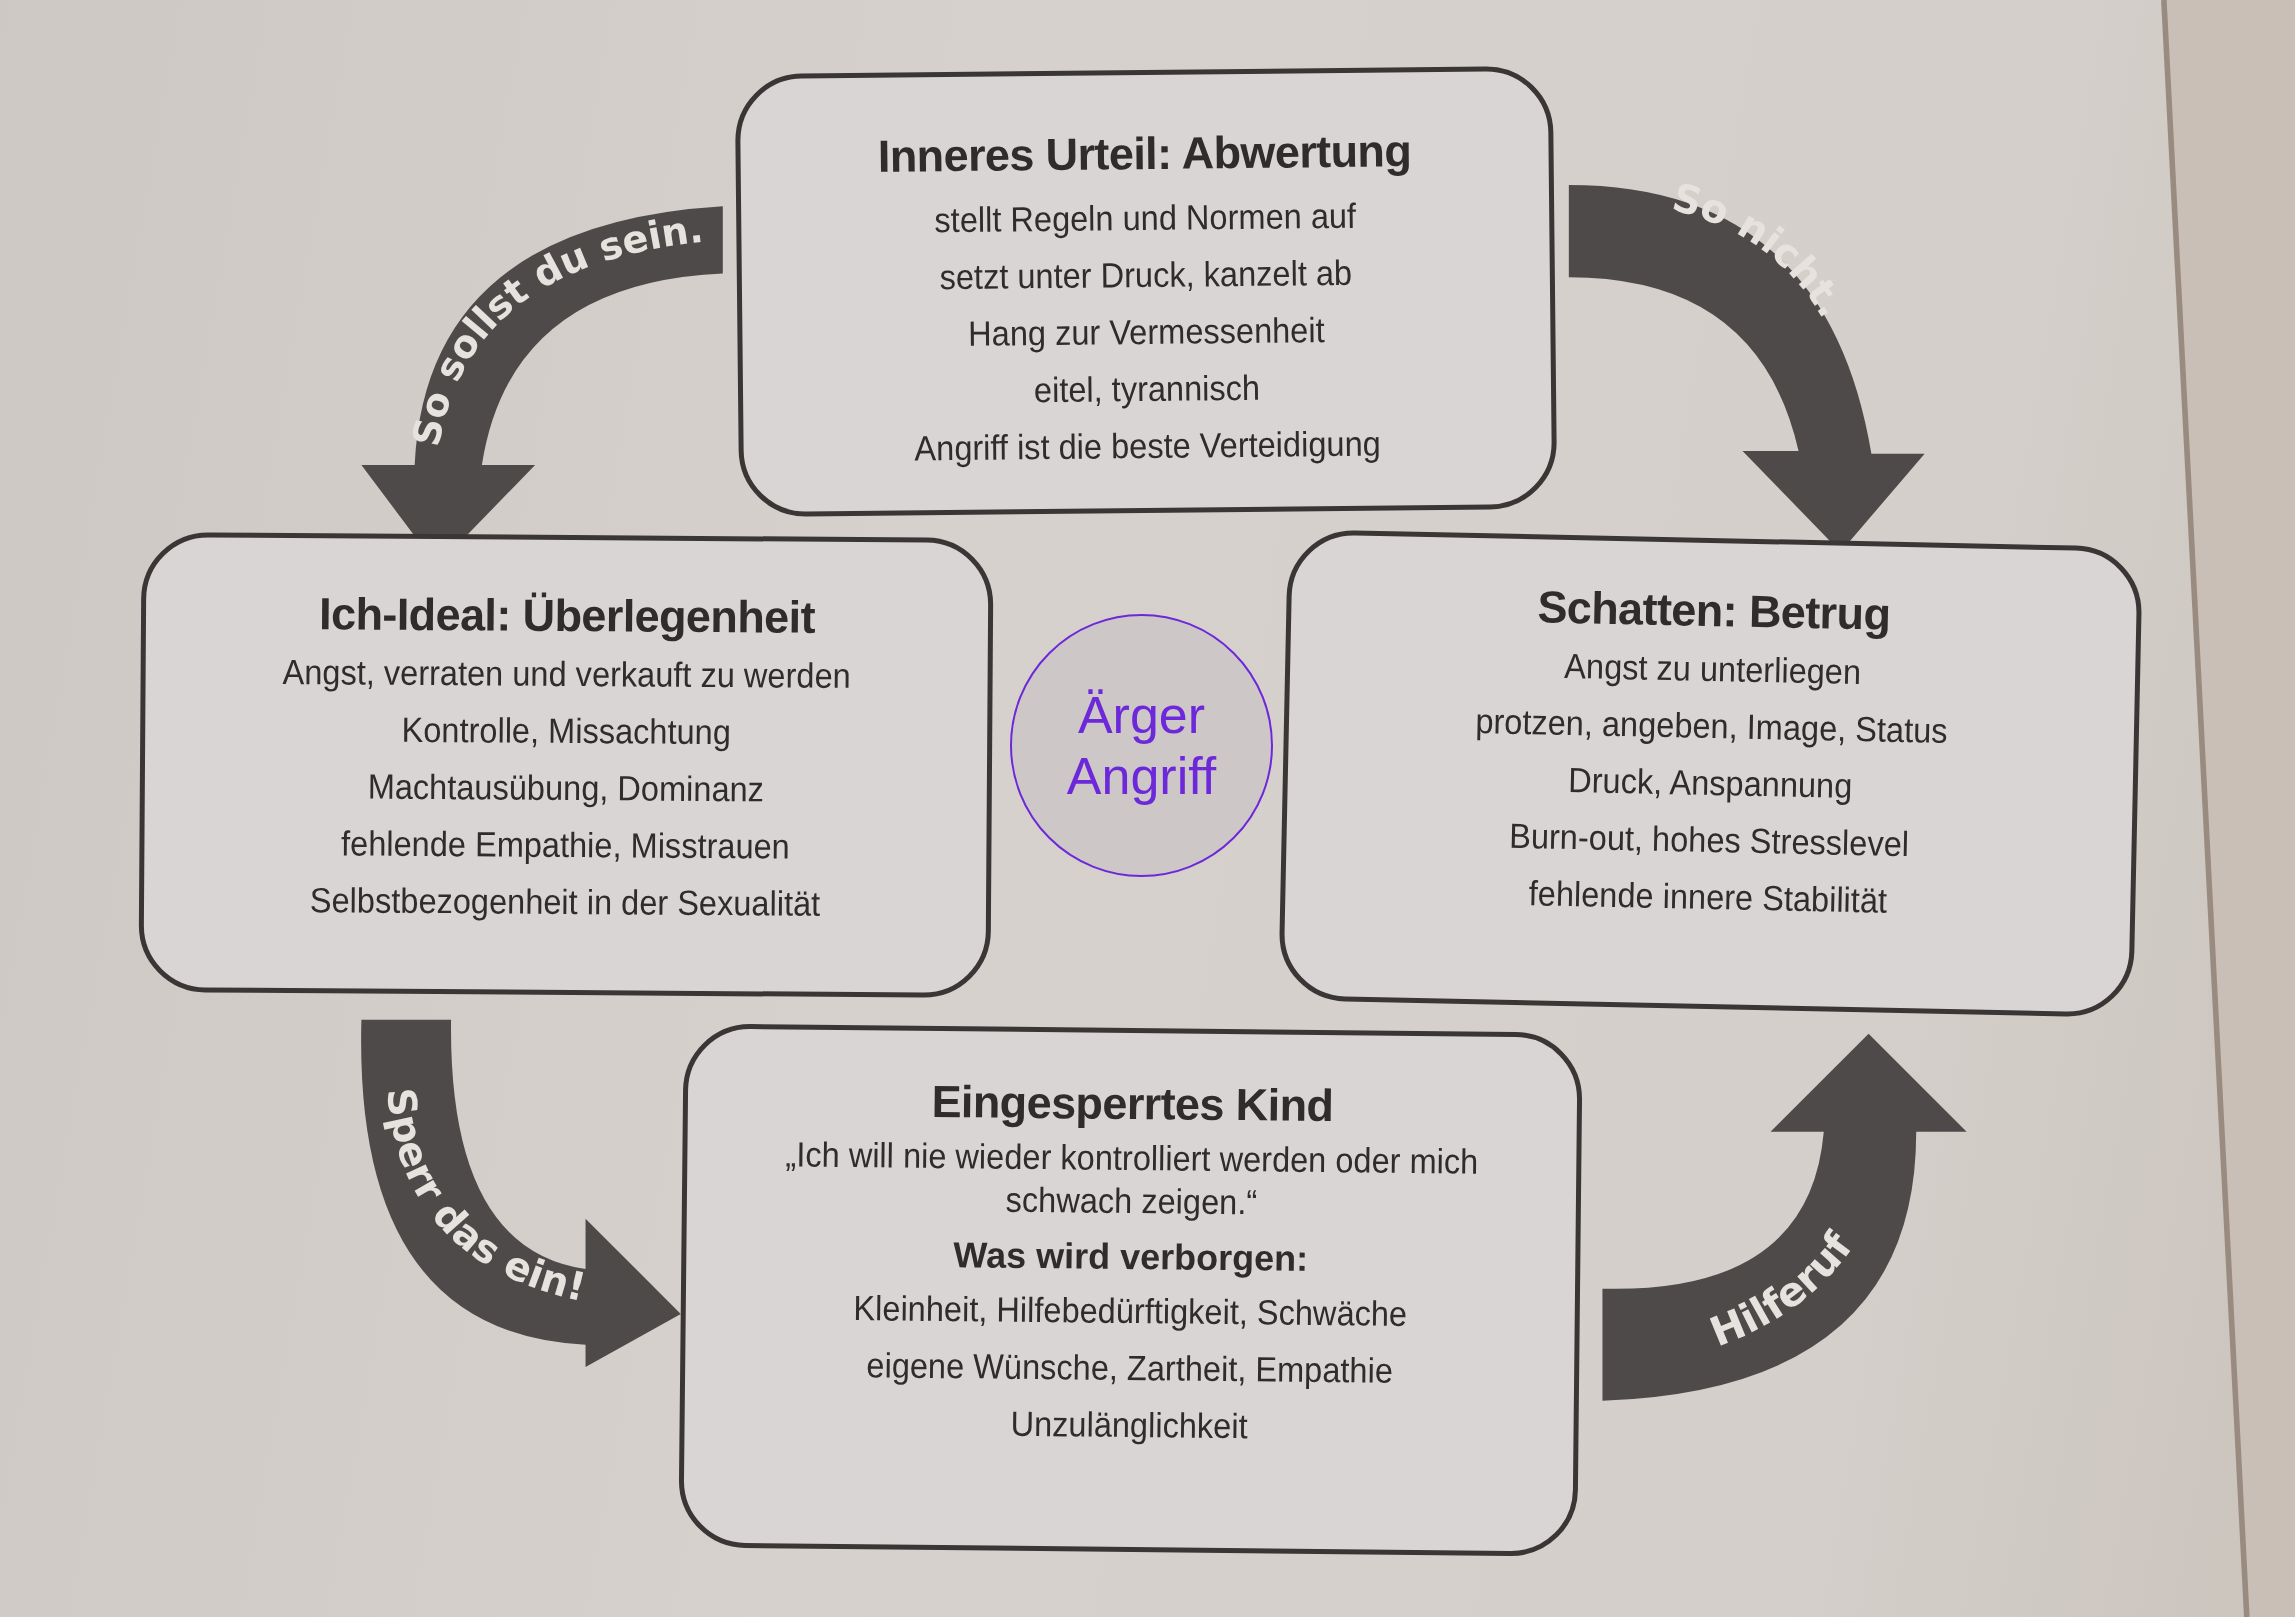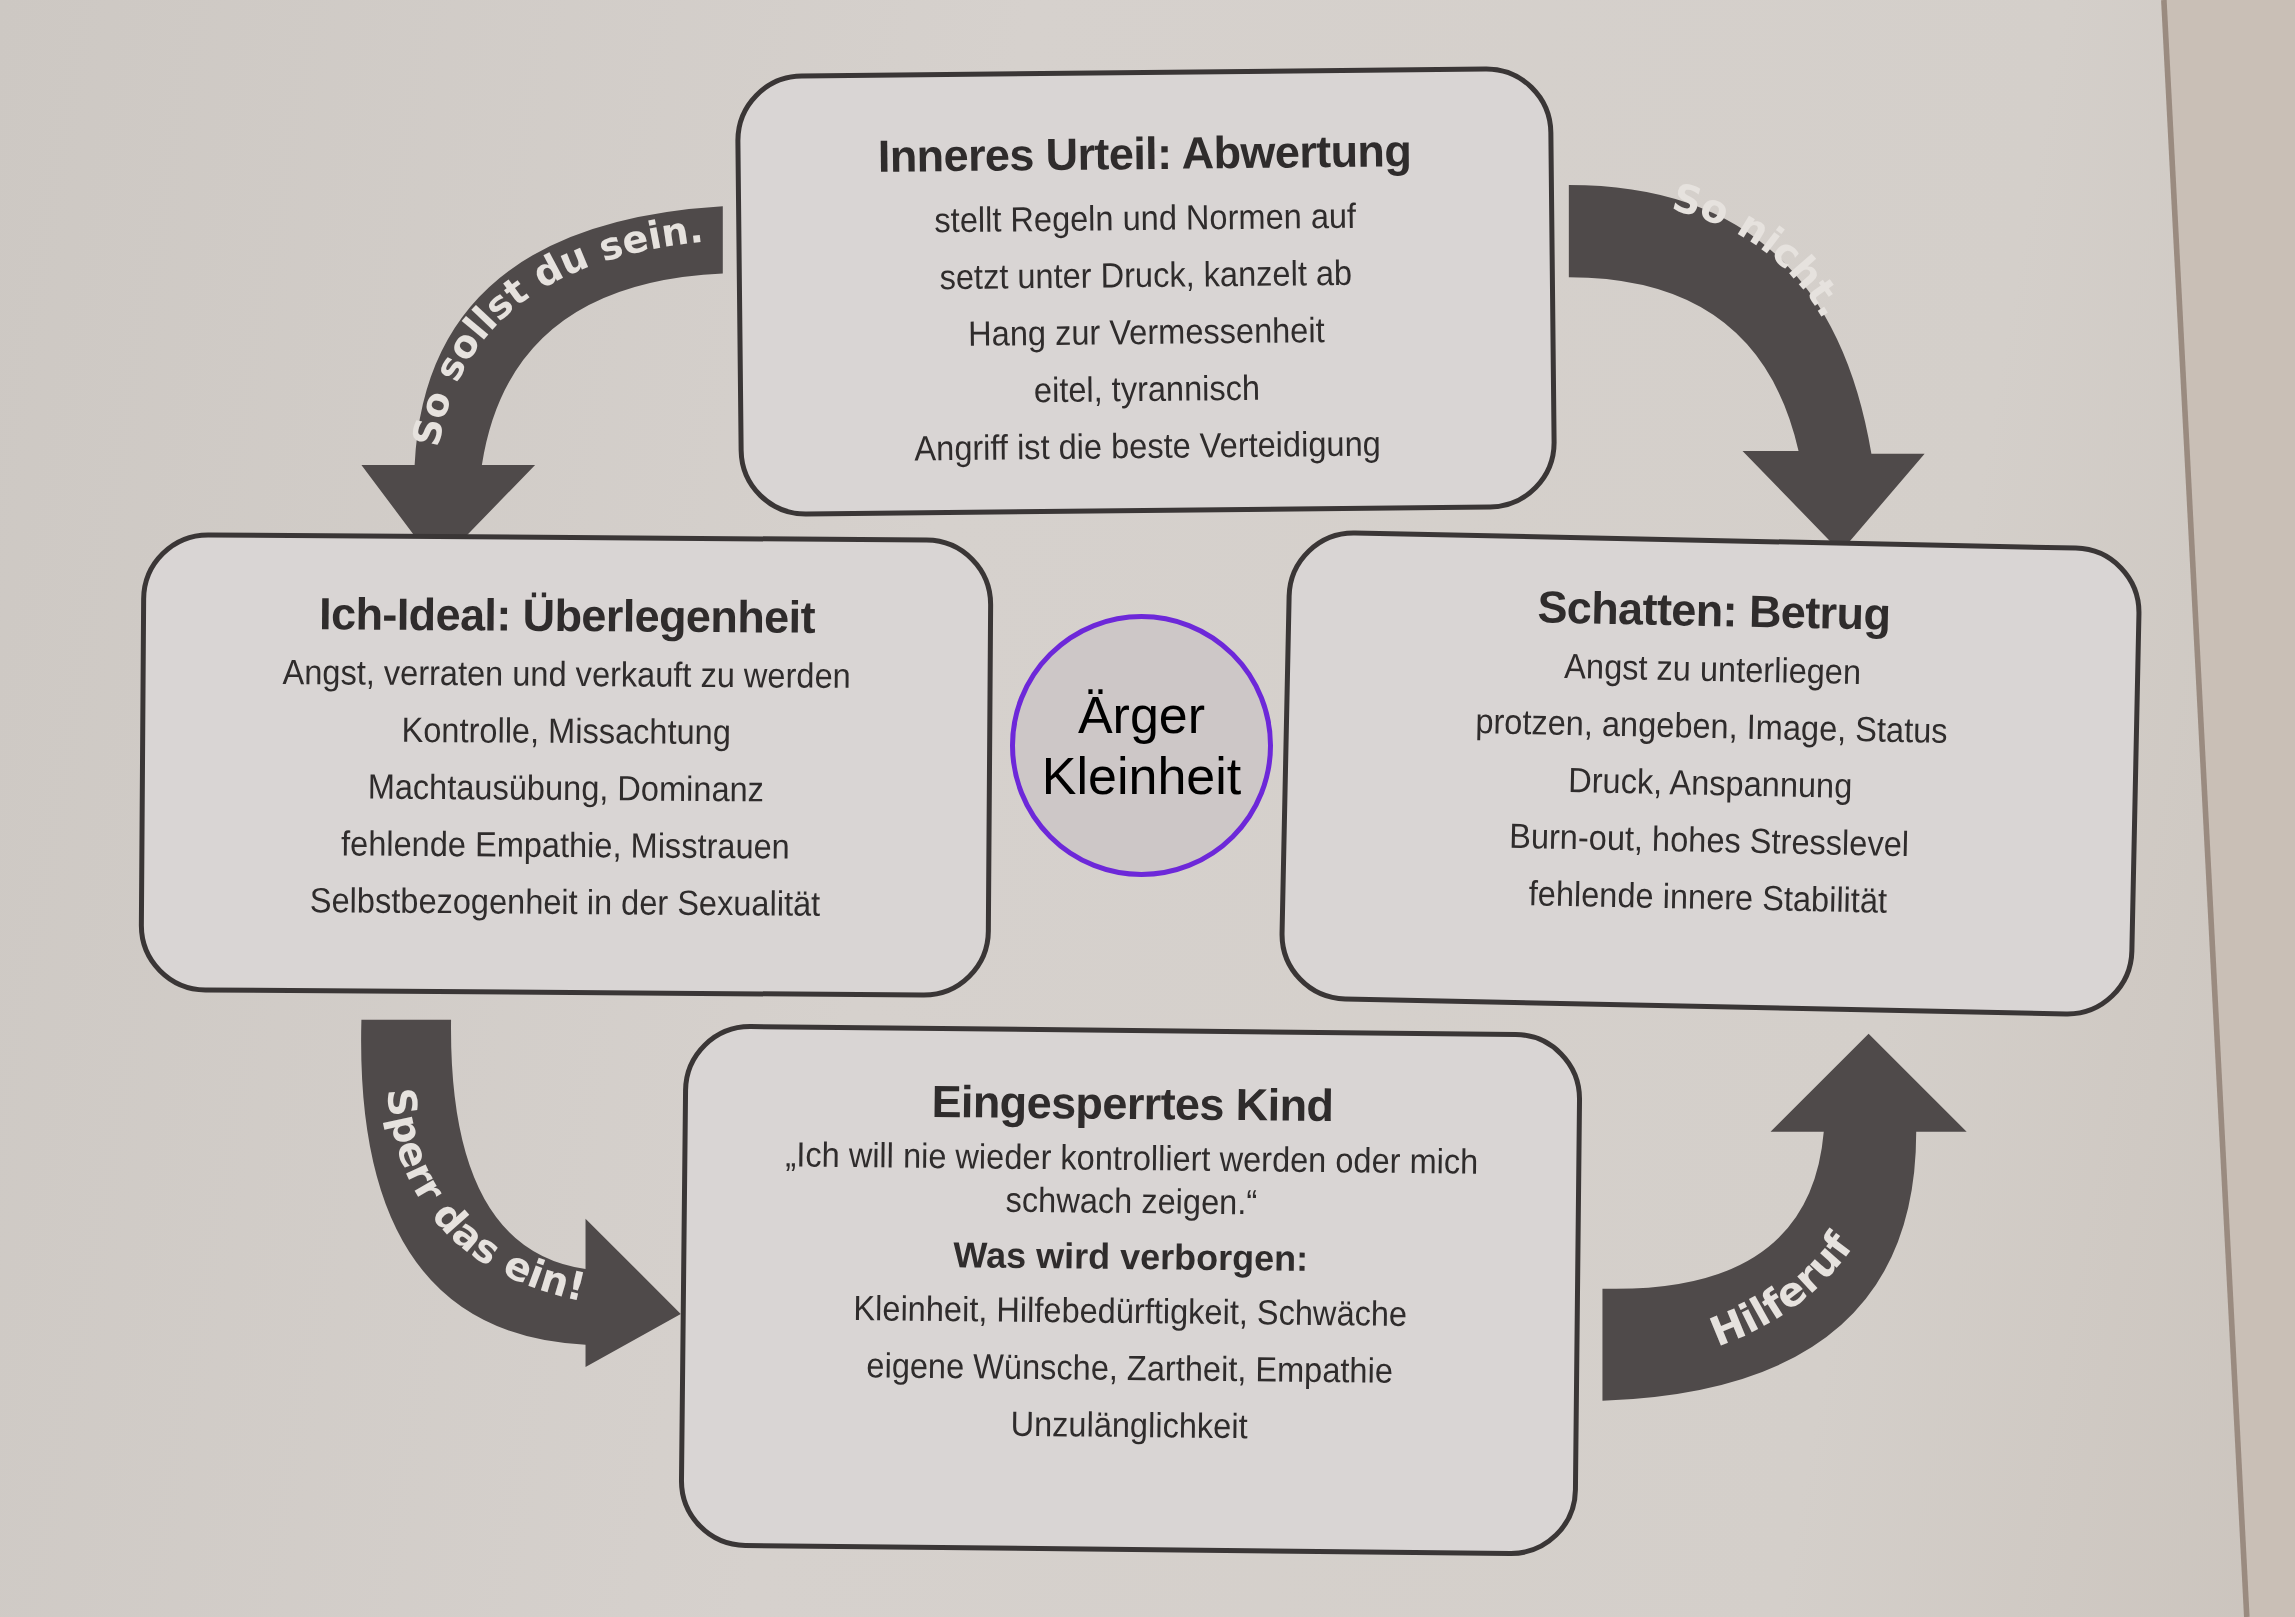--- a/index.html
+++ b/index.html
@@ -13,21 +13,21 @@
   #box-top{left:737px;top:70px;width:818px;height:443px;transform:rotate(-0.6deg);}
   #box-top .title{margin-top:53px;margin-bottom:9px;}
   #box-left{left:140px;top:535px;width:852px;height:460px;transform:rotate(0.4deg);}
   #box-left .title{margin-top:50px;margin-bottom:3.4px;}
   #box-right{left:1283px;top:538px;width:855px;height:471px;transform:rotate(1.2deg);}
   #box-right .title{margin-top:42px;margin-bottom:3.4px;}
   #box-bottom{left:681px;top:1028px;width:899px;height:524px;transform:rotate(0.6deg);}
   #box-bottom .title{margin-top:45px;margin-bottom:2.2px;}
   #box-bottom .quote{font-size:35px;line-height:43px;margin:5.6px 34px 10px;transform:scaleX(.93);}
   #box-bottom .subtitle{font-weight:bold;font-size:36px;line-height:50px;}
-  .circle{position:absolute;left:1010px;top:614px;width:263px;height:263px;border-radius:50%;border:5px solid #6d28d9;box-sizing:border-box;background:#cdc7c7;display:flex;flex-direction:column;align-items:center;justify-content:center;color:#000000;font-size:52px;line-height:61px;}
+  .circle{position:absolute;left:1010px;top:614px;width:263px;height:263px;border-radius:50%;border:2px solid #6d28d9;box-sizing:border-box;background:#cdc7c7;display:flex;flex-direction:column;align-items:center;justify-content:center;color:#6d28d9;font-size:52px;line-height:61px;}
   svg.arrows{position:absolute;left:0;top:0;}
   .arrow-text{font-family:"DejaVu Sans",sans-serif;font-weight:bold;fill:#e6e2de;}
 </style>
 </head>
 <body>
 
 <div class="page">
   <div class="ghost"></div>
 </div>
 
@@ -96,15 +96,15 @@
   <div class="title">Eingesperrtes Kind</div>
   <div class="quote">„Ich will nie wieder kontrolliert werden oder mich schwach zeigen.“</div>
   <div class="subtitle">Was wird verborgen:</div>
   <div class="line">Kleinheit, Hilfebedürftigkeit, Schwäche</div>
   <div class="line">eigene Wünsche, Zartheit, Empathie</div>
   <div class="line">Unzulänglichkeit</div>
 </div>
 
 <div class="circle">
   <span>Ärger</span>
-  <span>Kleinheit</span>
+  <span>Angriff</span>
 </div>
 
 
 </body></html>

